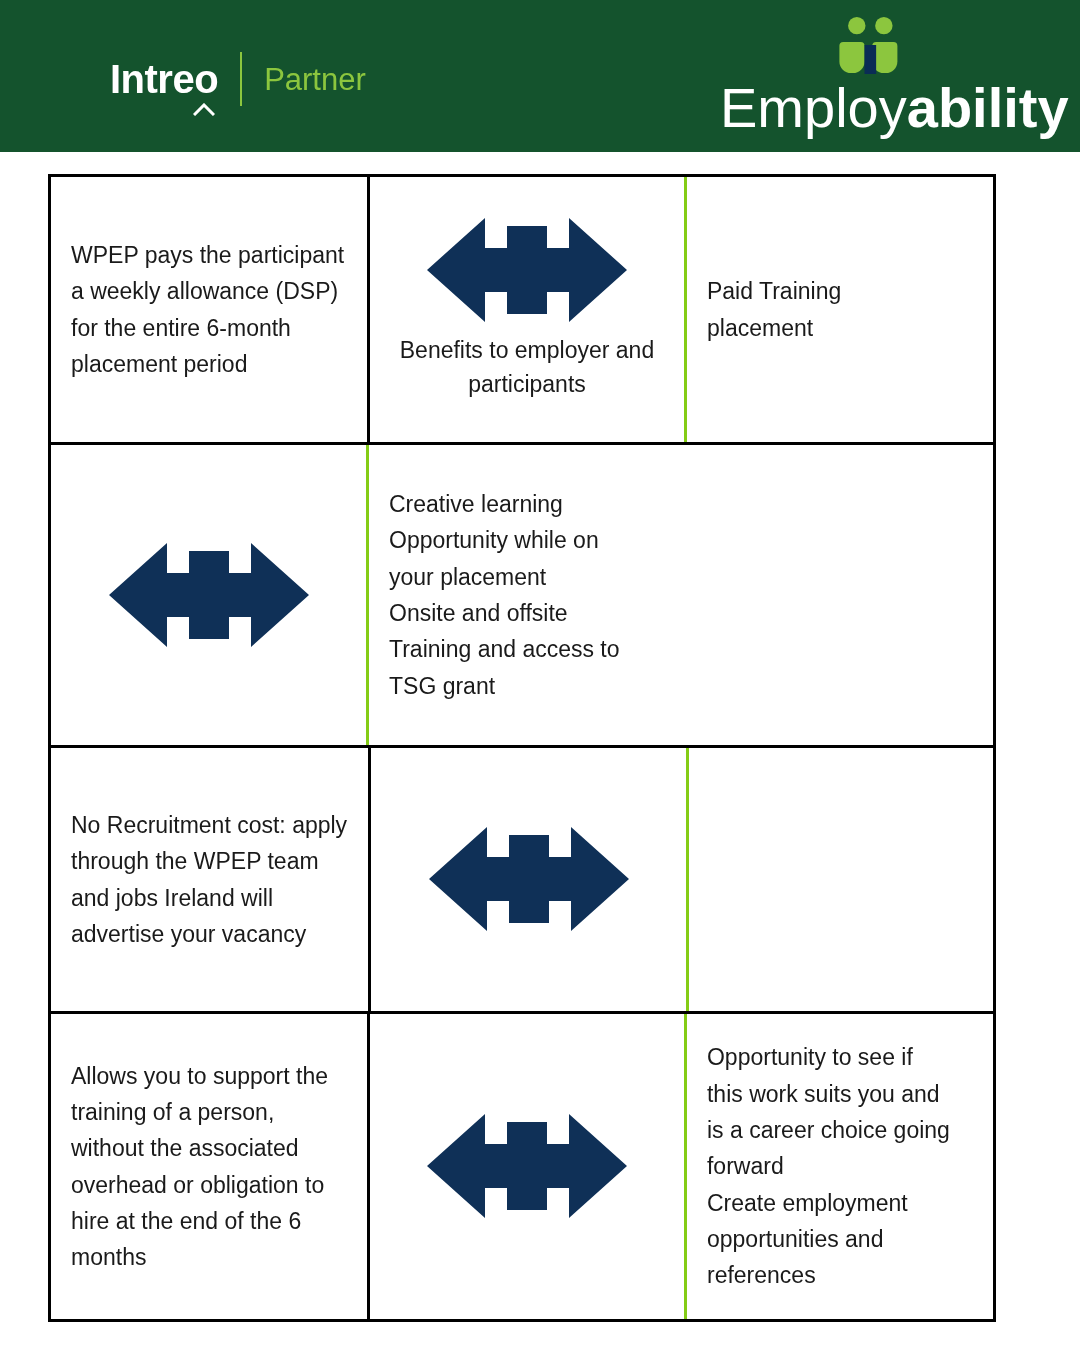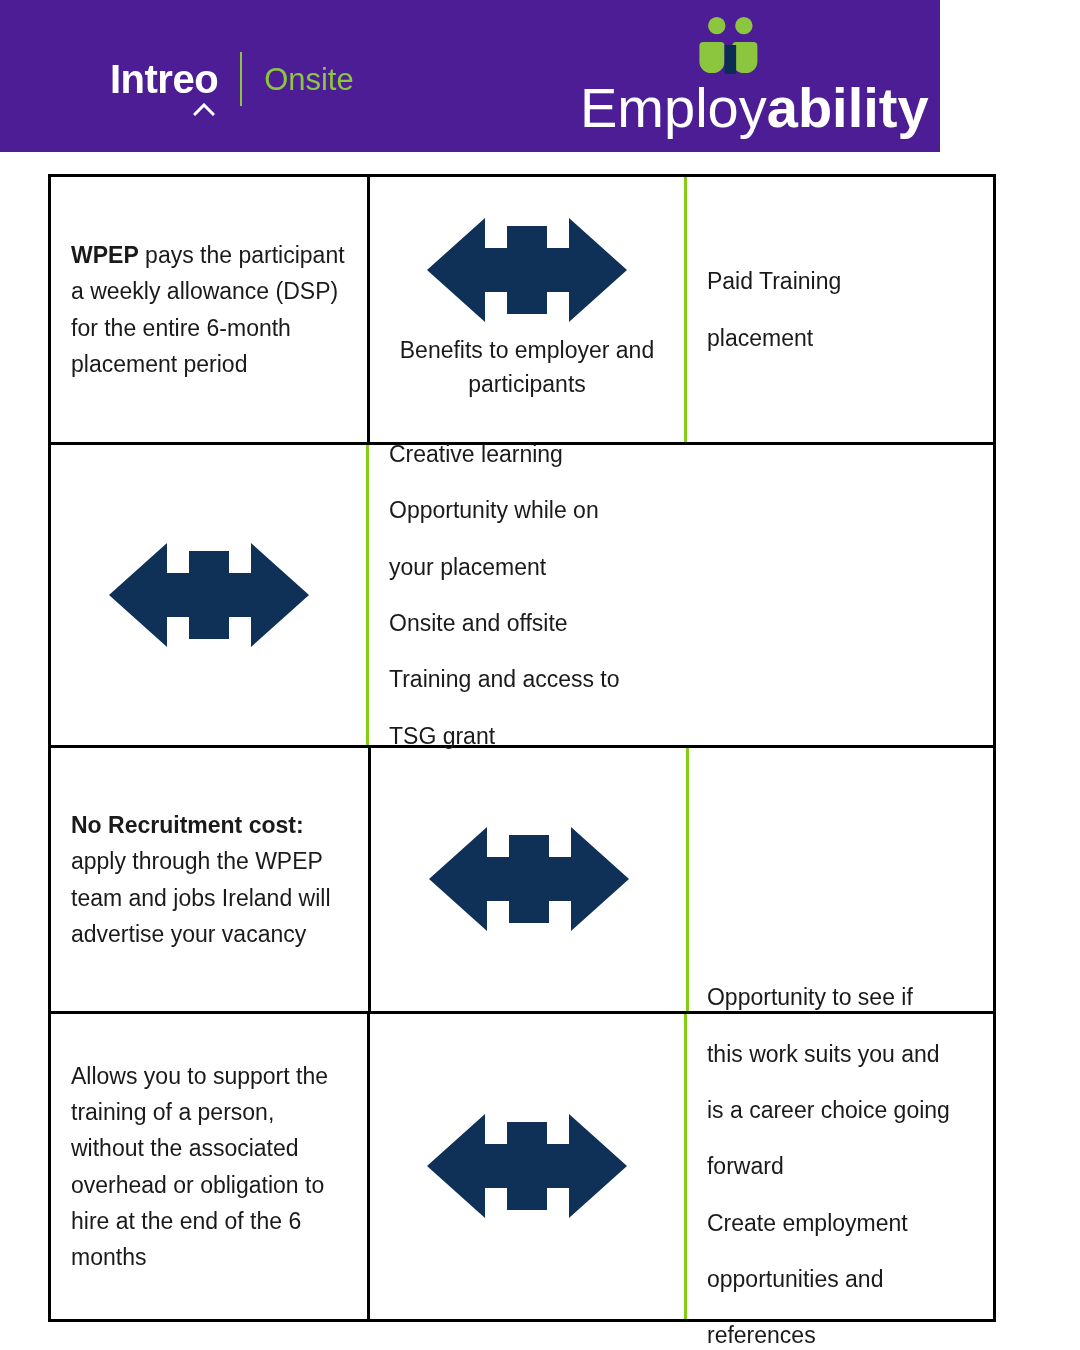--- a/index.html
+++ b/index.html
@@ -11,23 +11,23 @@
     width: 1080px;
     height: 1350px;
     font-family: "Liberation Sans", sans-serif;
     color: #111111;
     overflow: hidden;
   }
 
   
   .header {
     position: relative;
-    width: 940px;
+    width: 1080px;
     height: 152px;
-    background: #4c1d95;
+    background: #14532d;
     box-sizing: border-box;
   }
   .brand-left {
     position: absolute;
     left: 110px;
     top: 52px;
     display: flex;
     align-items: center;
     gap: 22px;
   }
@@ -105,23 +105,22 @@
   }
   .cell-mid {
     width: 318px;
     border-right: 3px solid #84cc16;
     align-items: center;
     justify-content: center;
     text-align: center;
   }
   .cell-right {
     width: 307px;
-    gap: 20px;
-  }
-  .cell b { font-weight: bold; }
+  }
+  .cell b { font-weight: normal; }
   .mid-caption {
     font-size: 23px;
     line-height: 1.5;
     margin-top: 10px;
     color: #1a1a1a;
   }
   .arrow-svg { display: block; }
   .r1 { height: 265px; }
   .r2 { height: 300px; }
   .r3 { height: 263px; }
@@ -134,21 +133,21 @@
 <div class="header">
 
   <div class="brand-left">
     <div class="intreo-word">
       <span>Intreo</span>
       <svg class="intreo-chevron" viewBox="0 0 22 13">
         <polyline points="1,12 11,2 21,12" fill="none" stroke="#ffffff" stroke-width="3"></polyline>
       </svg>
     </div>
     <div class="divider-line"></div>
-    <div class="partner-word">Onsite</div>
+    <div class="partner-word">Partner</div>
   </div>
 
   <div class="brand-right">
     <svg class="ea-mark" viewBox="0 0 100 60">
       <circle cx="36" cy="10" r="9" fill="#8cc63e"></circle>
       <circle cx="64" cy="10" r="9" fill="#8cc63e"></circle>
       <path d="M22 27 h18 a4 4 0 0 1 4 4 v16 a12 12 0 0 1 -12 12 h-2 a12 12 0 0 1 -12 -12 v-16 a4 4 0 0 1 4 -4 z" fill="#8cc63e"></path>
       <path d="M56 27 h18 a4 4 0 0 1 4 4 v16 a12 12 0 0 1 -12 12 h-2 a12 12 0 0 1 -12 -12 v-16 a4 4 0 0 1 4 -4 z" fill="#8cc63e"></path>
       <rect x="44" y="30" width="12" height="30" fill="#0a2c55"></rect>
     </svg>

